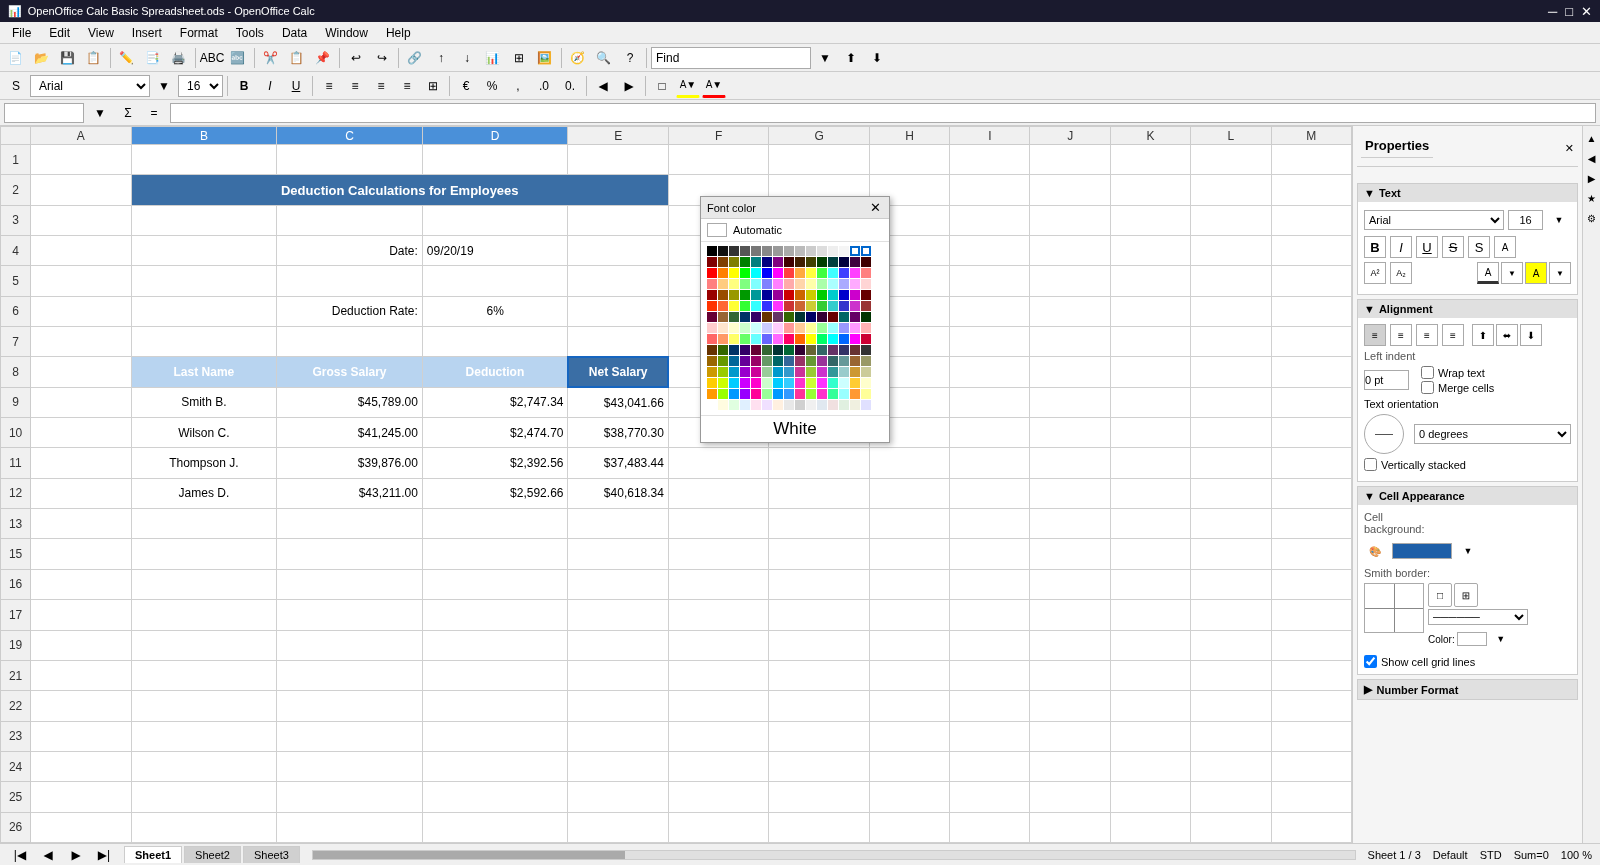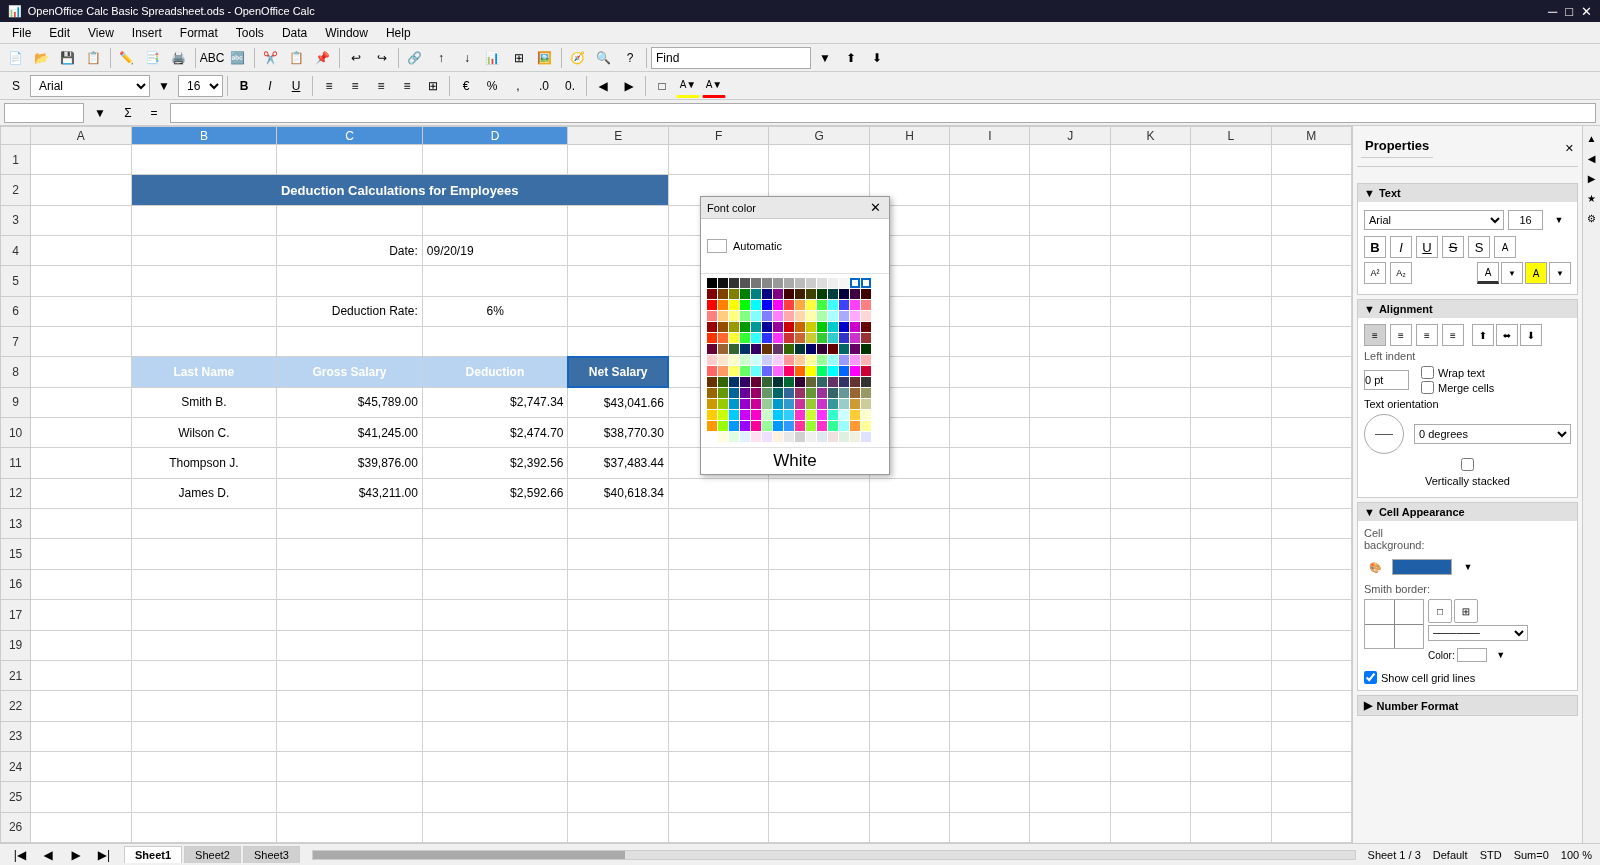--- a/index.html
+++ b/index.html
@@ -315,21 +315,21 @@
       align-items: center;
       border-bottom: 1px solid #ccc;
       cursor: move;
     }
     #popup-close {
       cursor: pointer;
       font-size: 13px;
       padding: 0 2px;
     }
     #automatic-row {
-      padding: 20px 6px;
+      padding: 4px 6px;
       display: flex;
       align-items: center;
       gap: 6px;
       border-bottom: 1px solid #e0e0e0;
     }
     .auto-color-box {
       width: 20px; height: 14px;
       border: 1px solid #aaa;
       background: white;
     }
@@ -1244,21 +1244,21 @@
         </div>
         <div style="font-size:11px; margin-bottom:4px;">Text orientation</div>
         <div class="prop-row">
           <div class="orientation-dial">
             <div class="dial-line"></div>
           </div>
           <select class="prop-combo" style="flex:1; margin-left:6px;">
             <option>0 degrees</option>
           </select>
         </div>
-        <div class="checkbox-row" style="margin-bottom:4px;flex-direction:column;">
+        <div class="checkbox-row" style="margin-bottom:4px;">
           <input type="checkbox" style="">
           <span>Vertically stacked</span>
         </div>
       </div>
     </div>
 
     <div class="prop-section">
       <div class="prop-section-header">
         <span>▼</span>
         <span>Cell Appearance</span>

